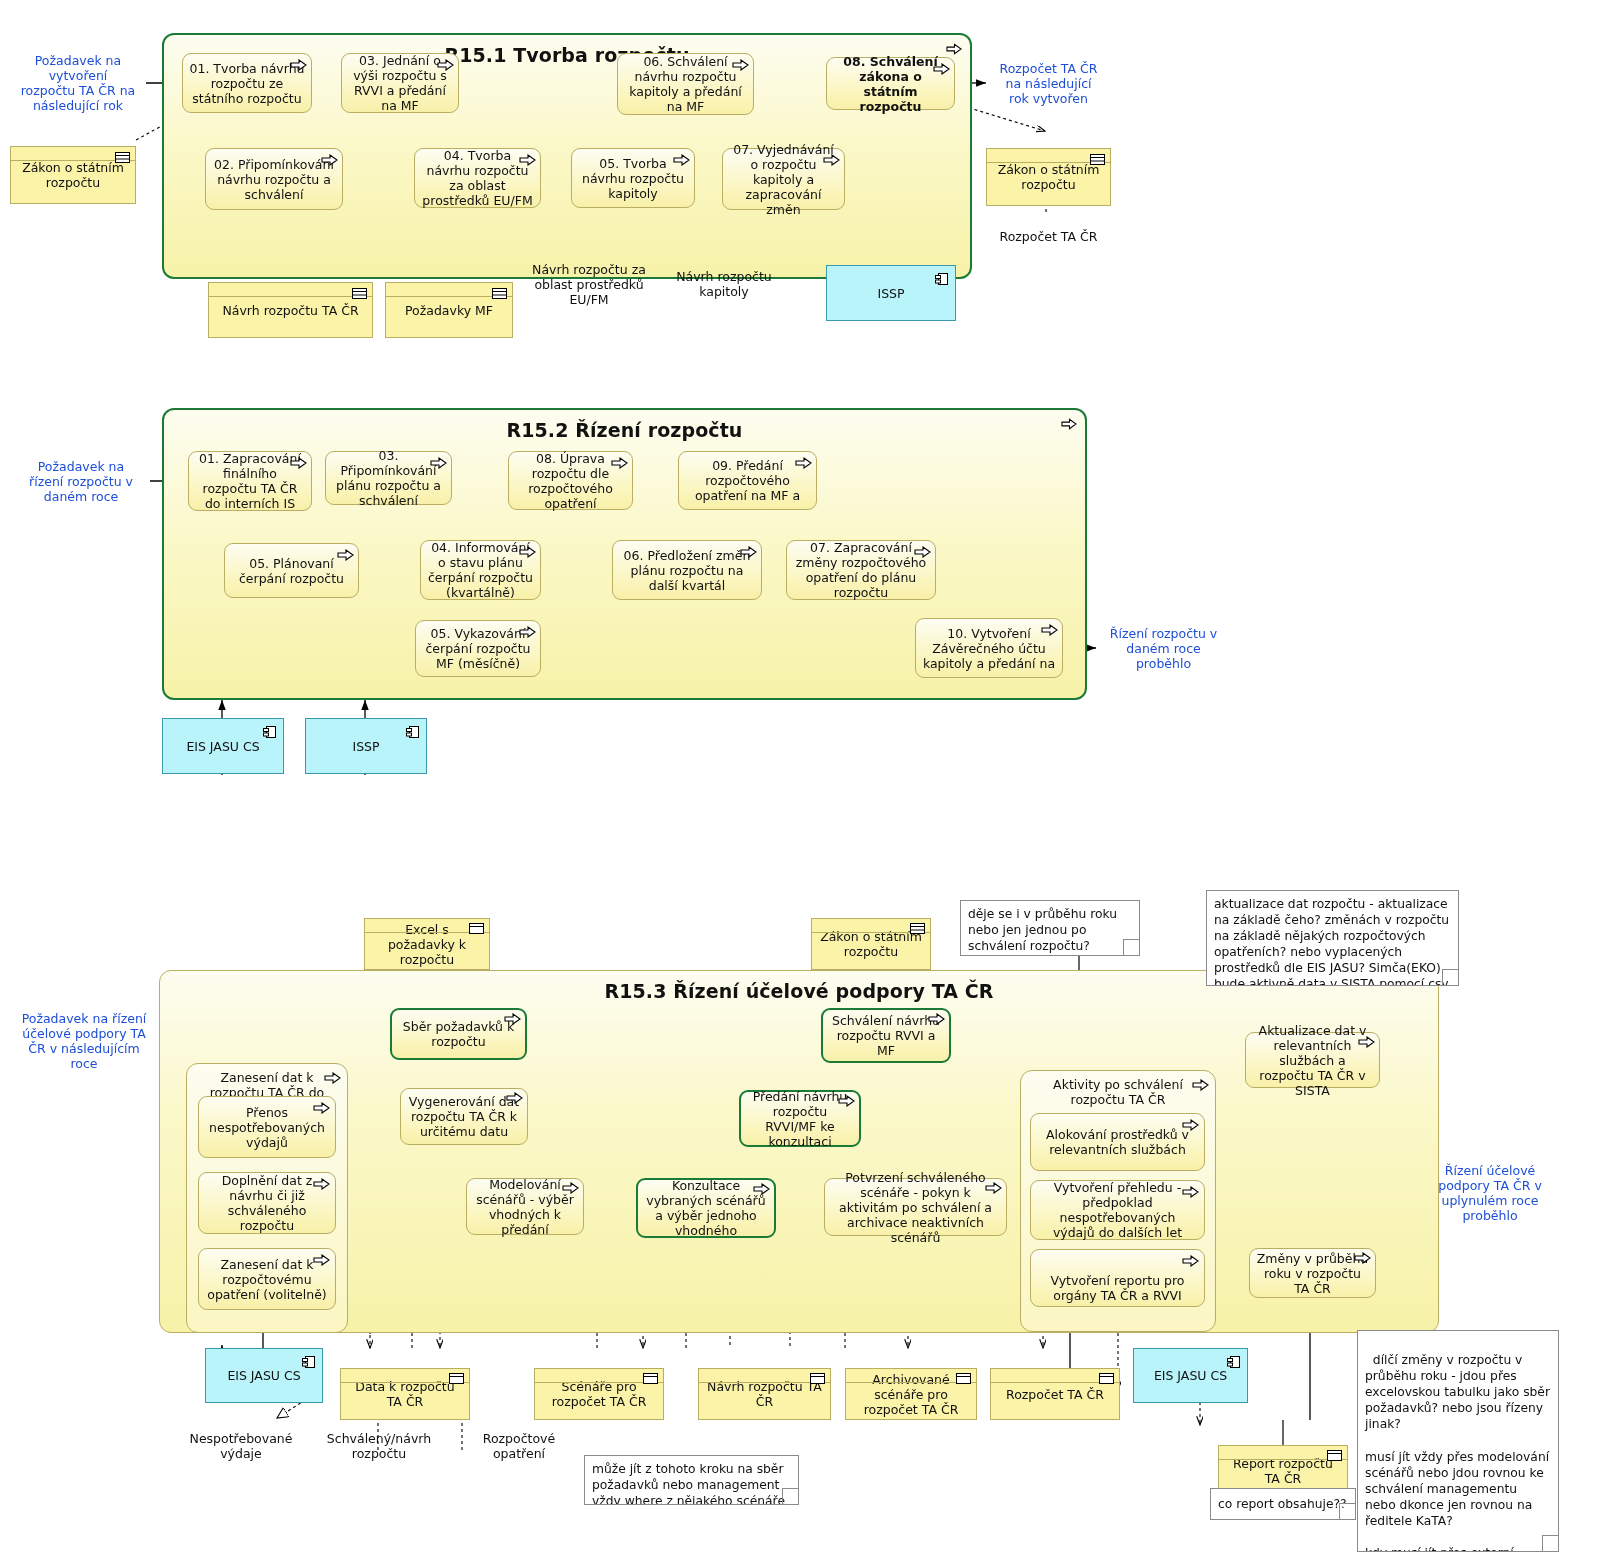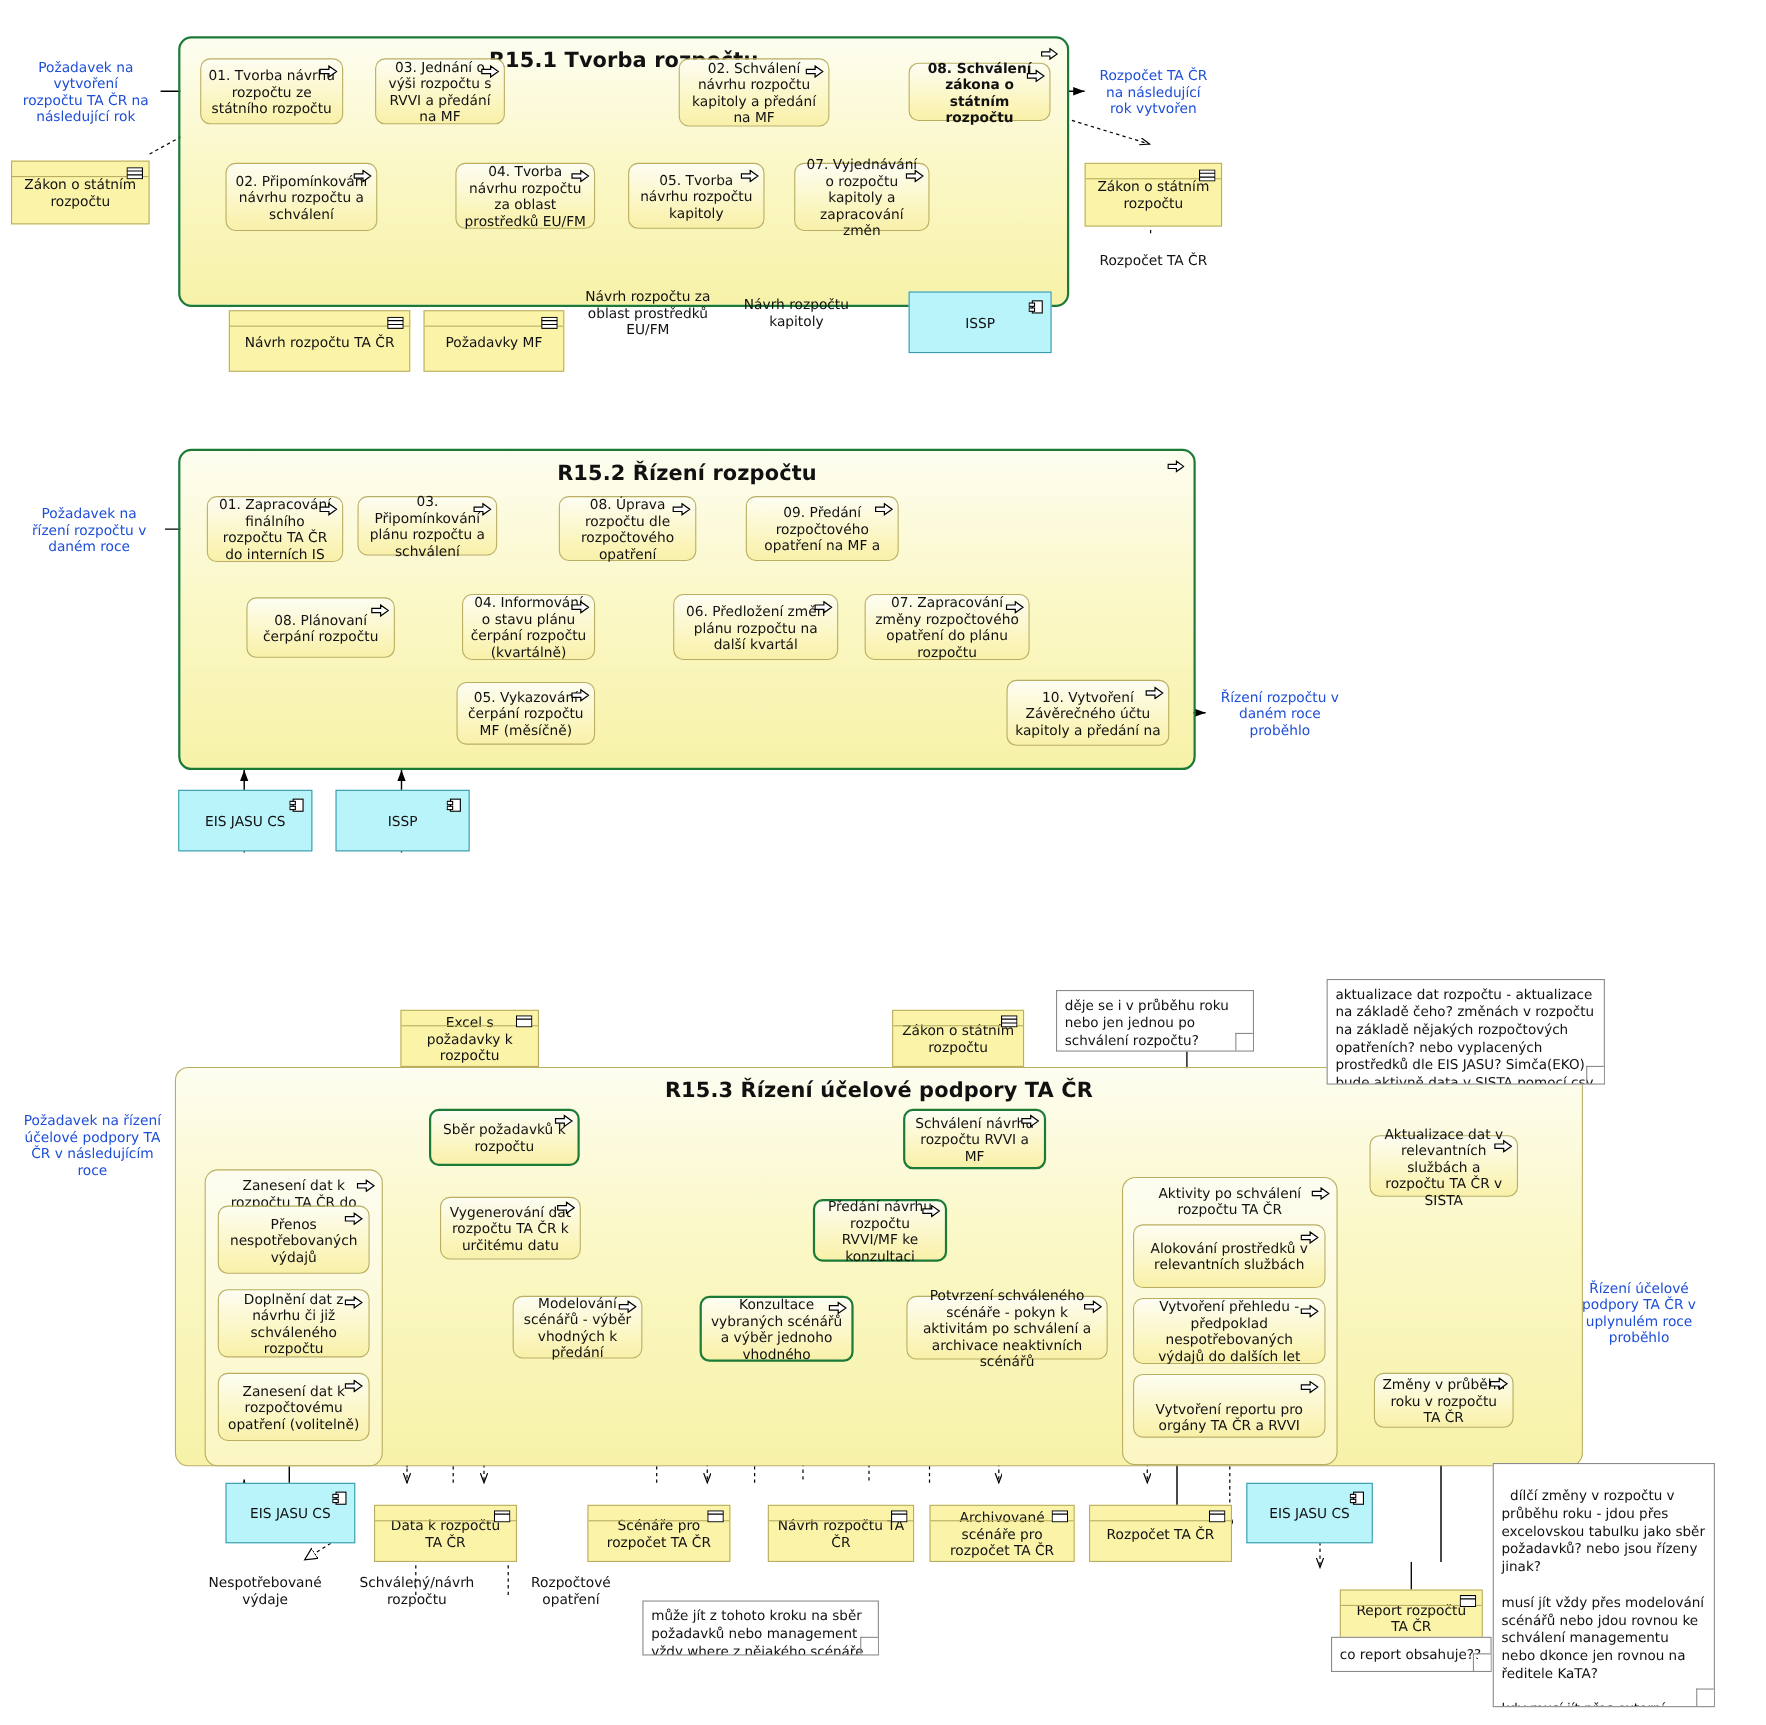--- a/index.html
+++ b/index.html
@@ -279,21 +279,21 @@
         <path d="M1,4 L9,4 L9,1 L16,6 L9,11 L9,8 L1,8 z" fill="#fff" stroke="#000" stroke-width="1.1"></path>
       </svg>
 </div>
 <div class="n proc" style="left:571px;top:148px;width:124px;height:60px;">
   <span>05. Tvorba návrhu rozpočtu kapitoly</span>
   <svg class="ico ico-arrow" style="right:4px;top:5px;" viewBox="0 0 17 12">
         <path d="M1,4 L9,4 L9,1 L16,6 L9,11 L9,8 L1,8 z" fill="#fff" stroke="#000" stroke-width="1.1"></path>
       </svg>
 </div>
 <div class="n proc" style="left:617px;top:53px;width:137px;height:62px;">
-  <span>02. Schválení návrhu rozpočtu kapitoly a předání na MF</span>
+  <span>06. Schválení návrhu rozpočtu kapitoly a předání na MF</span>
   <svg class="ico ico-arrow" style="right:4px;top:5px;" viewBox="0 0 17 12">
         <path d="M1,4 L9,4 L9,1 L16,6 L9,11 L9,8 L1,8 z" fill="#fff" stroke="#000" stroke-width="1.1"></path>
       </svg>
 </div>
 <div class="n proc" style="left:722px;top:148px;width:123px;height:62px;">
   <span>07. Vyjednávání o rozpočtu kapitoly a zapracování změn</span>
   <svg class="ico ico-arrow" style="right:4px;top:5px;" viewBox="0 0 17 12">
         <path d="M1,4 L9,4 L9,1 L16,6 L9,11 L9,8 L1,8 z" fill="#fff" stroke="#000" stroke-width="1.1"></path>
       </svg>
 </div>
@@ -378,21 +378,21 @@
   <div class="txt">Požadavek na řízení rozpočtu v daném roce</div>
 </div>
 
 <div class="n proc" style="left:188px;top:451px;width:124px;height:60px;">
   <span>01. Zapracování finálního rozpočtu TA ČR do interních IS</span>
   <svg class="ico ico-arrow" style="right:4px;top:5px;" viewBox="0 0 17 12">
         <path d="M1,4 L9,4 L9,1 L16,6 L9,11 L9,8 L1,8 z" fill="#fff" stroke="#000" stroke-width="1.1"></path>
       </svg>
 </div>
 <div class="n proc" style="left:224px;top:543px;width:135px;height:55px;">
-  <span>08. Plánovaní čerpání rozpočtu</span>
+  <span>05. Plánovaní čerpání rozpočtu</span>
   <svg class="ico ico-arrow" style="right:4px;top:5px;" viewBox="0 0 17 12">
         <path d="M1,4 L9,4 L9,1 L16,6 L9,11 L9,8 L1,8 z" fill="#fff" stroke="#000" stroke-width="1.1"></path>
       </svg>
 </div>
 <div class="n proc" style="left:325px;top:451px;width:127px;height:54px;">
   <span>03. Připomínkování plánu rozpočtu a schválení</span>
   <svg class="ico ico-arrow" style="right:4px;top:5px;" viewBox="0 0 17 12">
         <path d="M1,4 L9,4 L9,1 L16,6 L9,11 L9,8 L1,8 z" fill="#fff" stroke="#000" stroke-width="1.1"></path>
       </svg>
 </div>

